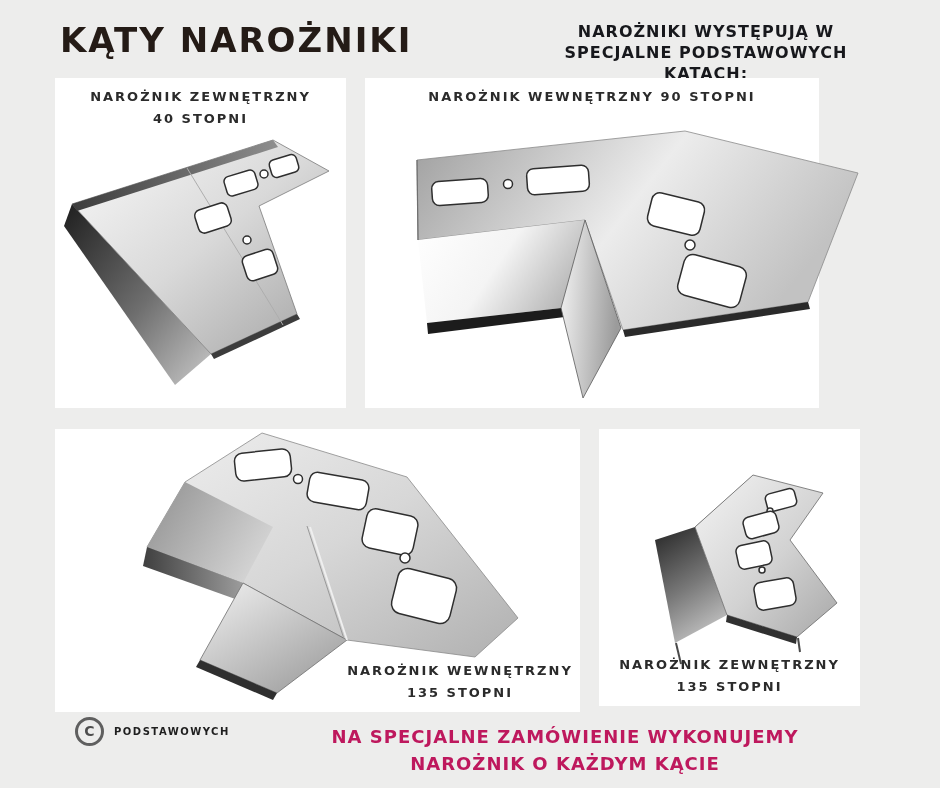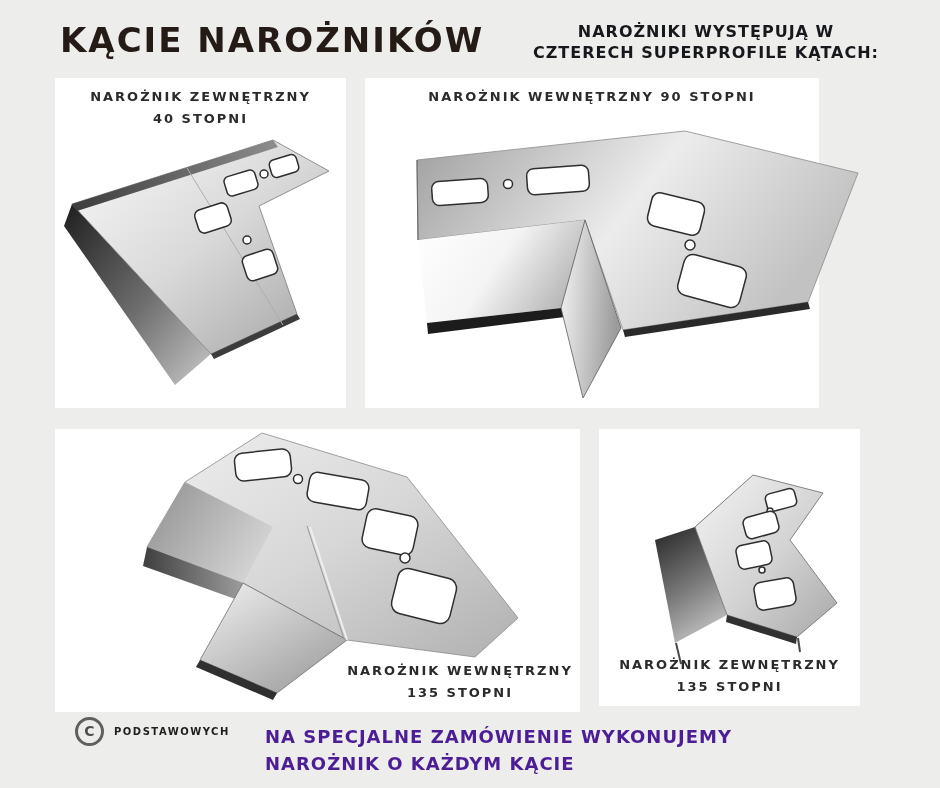--- a/index.html
+++ b/index.html
@@ -46,36 +46,36 @@
     display:flex; align-items:center; justify-content:center;
     font-family:"DejaVu Sans", sans-serif;
     font-weight:bold; font-size:14px; color:#4d4d4d;
   }
   .brand-name {
     font-family:"DejaVu Sans", sans-serif;
     font-size:10px; font-weight:bold; letter-spacing:1.5px; color:#1f1f1f;
   }
   .footer-note {
     position:absolute; left:265px; top:723px; width:600px;
-    font-family:"DejaVu Sans", sans-serif;
+    text-align:center; font-family:"DejaVu Sans", sans-serif;
     font-size:18px; line-height:27px; font-weight:bold;
-    letter-spacing:1px; color:#4c1d95;
+    letter-spacing:1px; color:#be185d;
   }
   .hole { fill:#ffffff; stroke:#2e2e2e; stroke-width:1.5px; }
 </style>
 </head>
 <body>
 
 <div class="canvas">
 
-  <div class="title">KĄCIE NAROŻNIKÓW</div>
+  <div class="title">KĄTY NAROŻNIKI</div>
 
   <div class="subtitle">
     <div>NAROŻNIKI WYSTĘPUJĄ W</div>
-    <div>CZTERECH SUPERPROFILE KĄTACH:</div>
+    <div>SPECJALNE PODSTAWOWYCH KĄTACH:</div>
   </div>
 
   <div class="panel panel-1">
     <div class="panel-label label-top">
       <div>NAROŻNIK ZEWNĘTRZNY</div>
       <div>40 STOPNI</div>
     </div>
     <svg class="product" width="291" height="330" viewBox="0 0 291 330">
       <defs>
         <linearGradient id="g1f" x1="0" y1="0" x2="1" y2="1">

